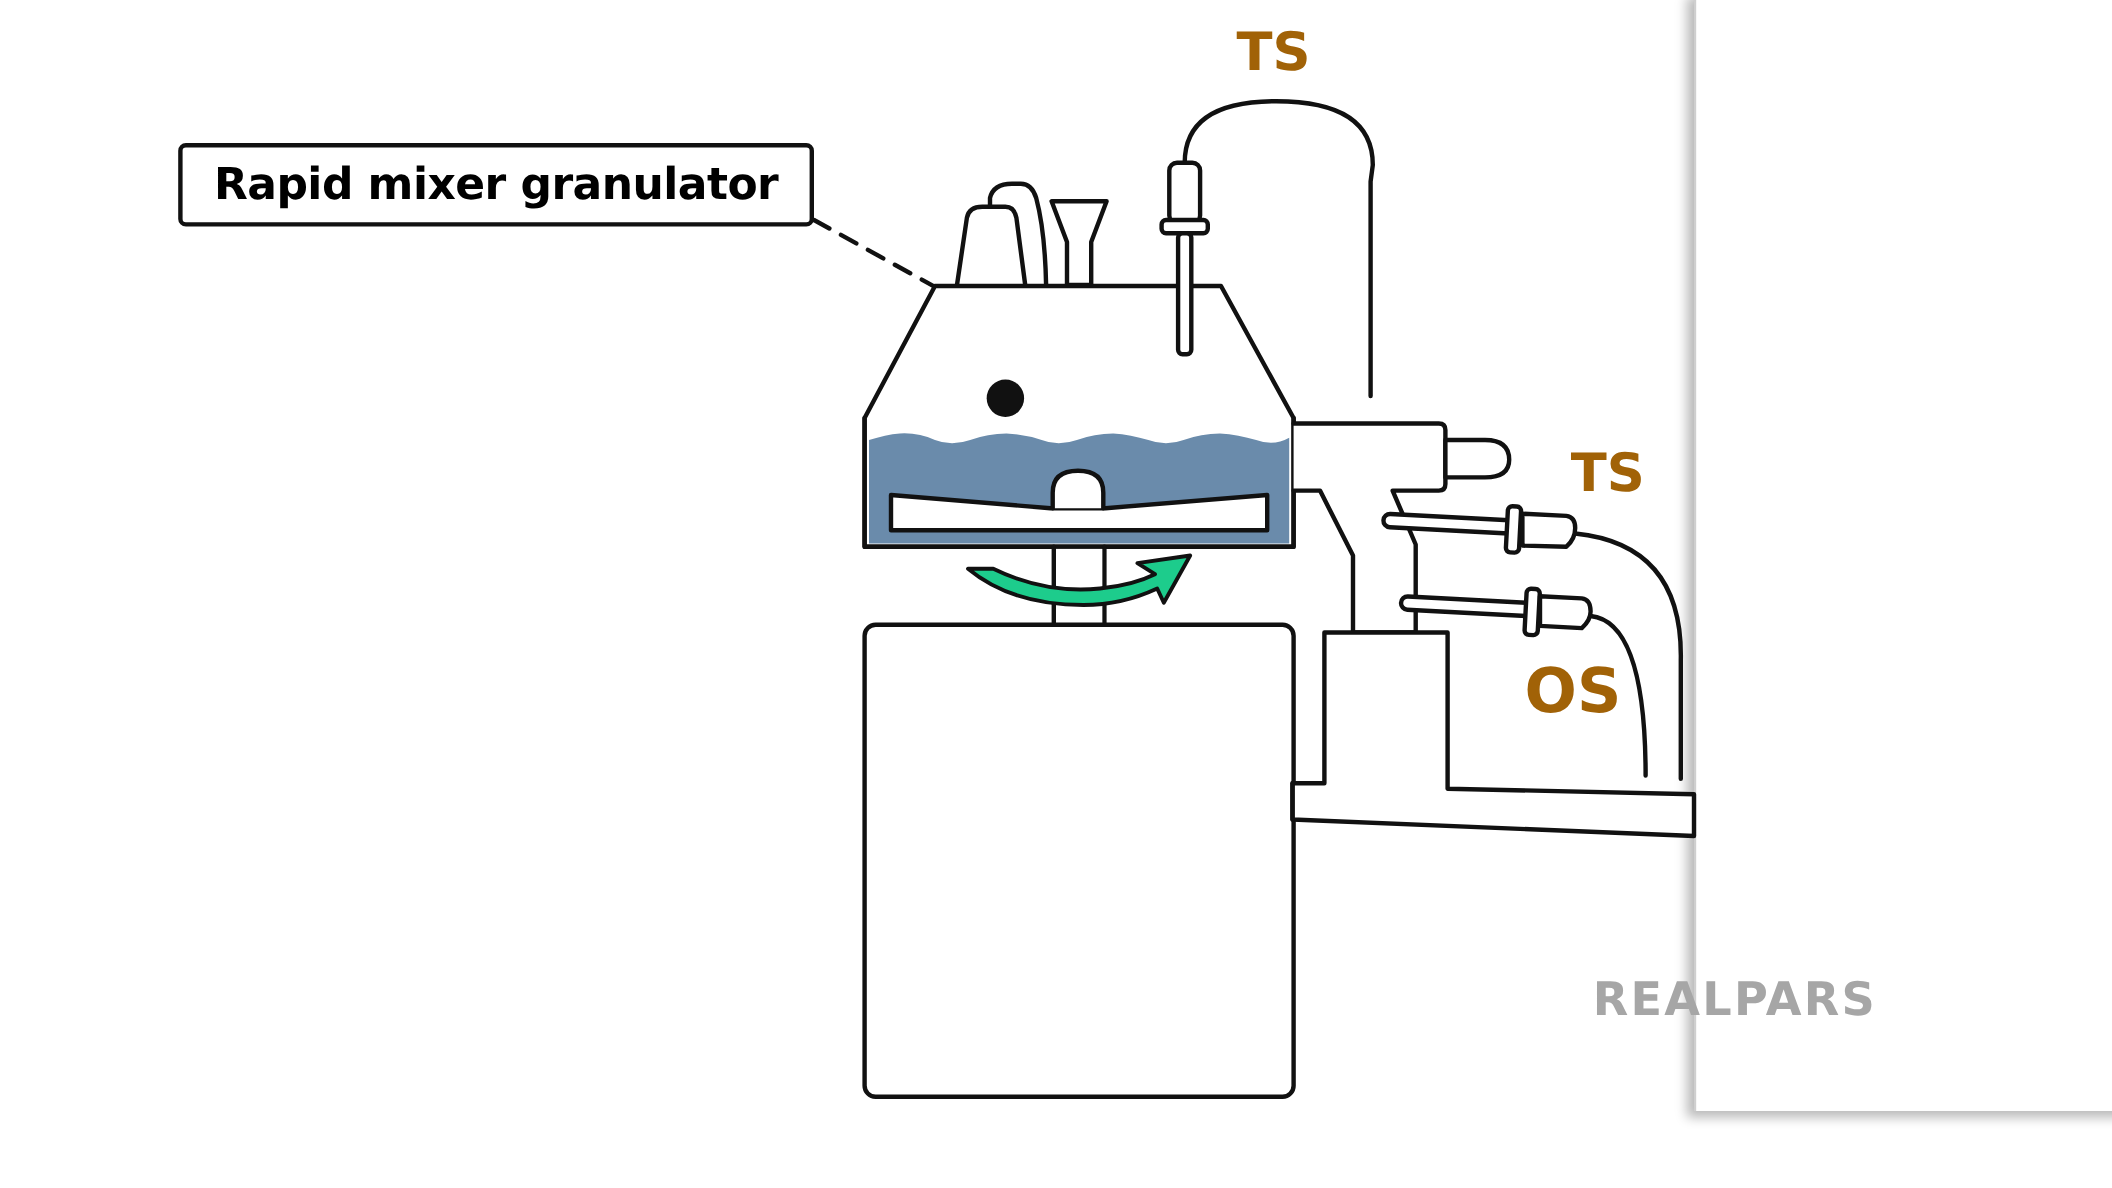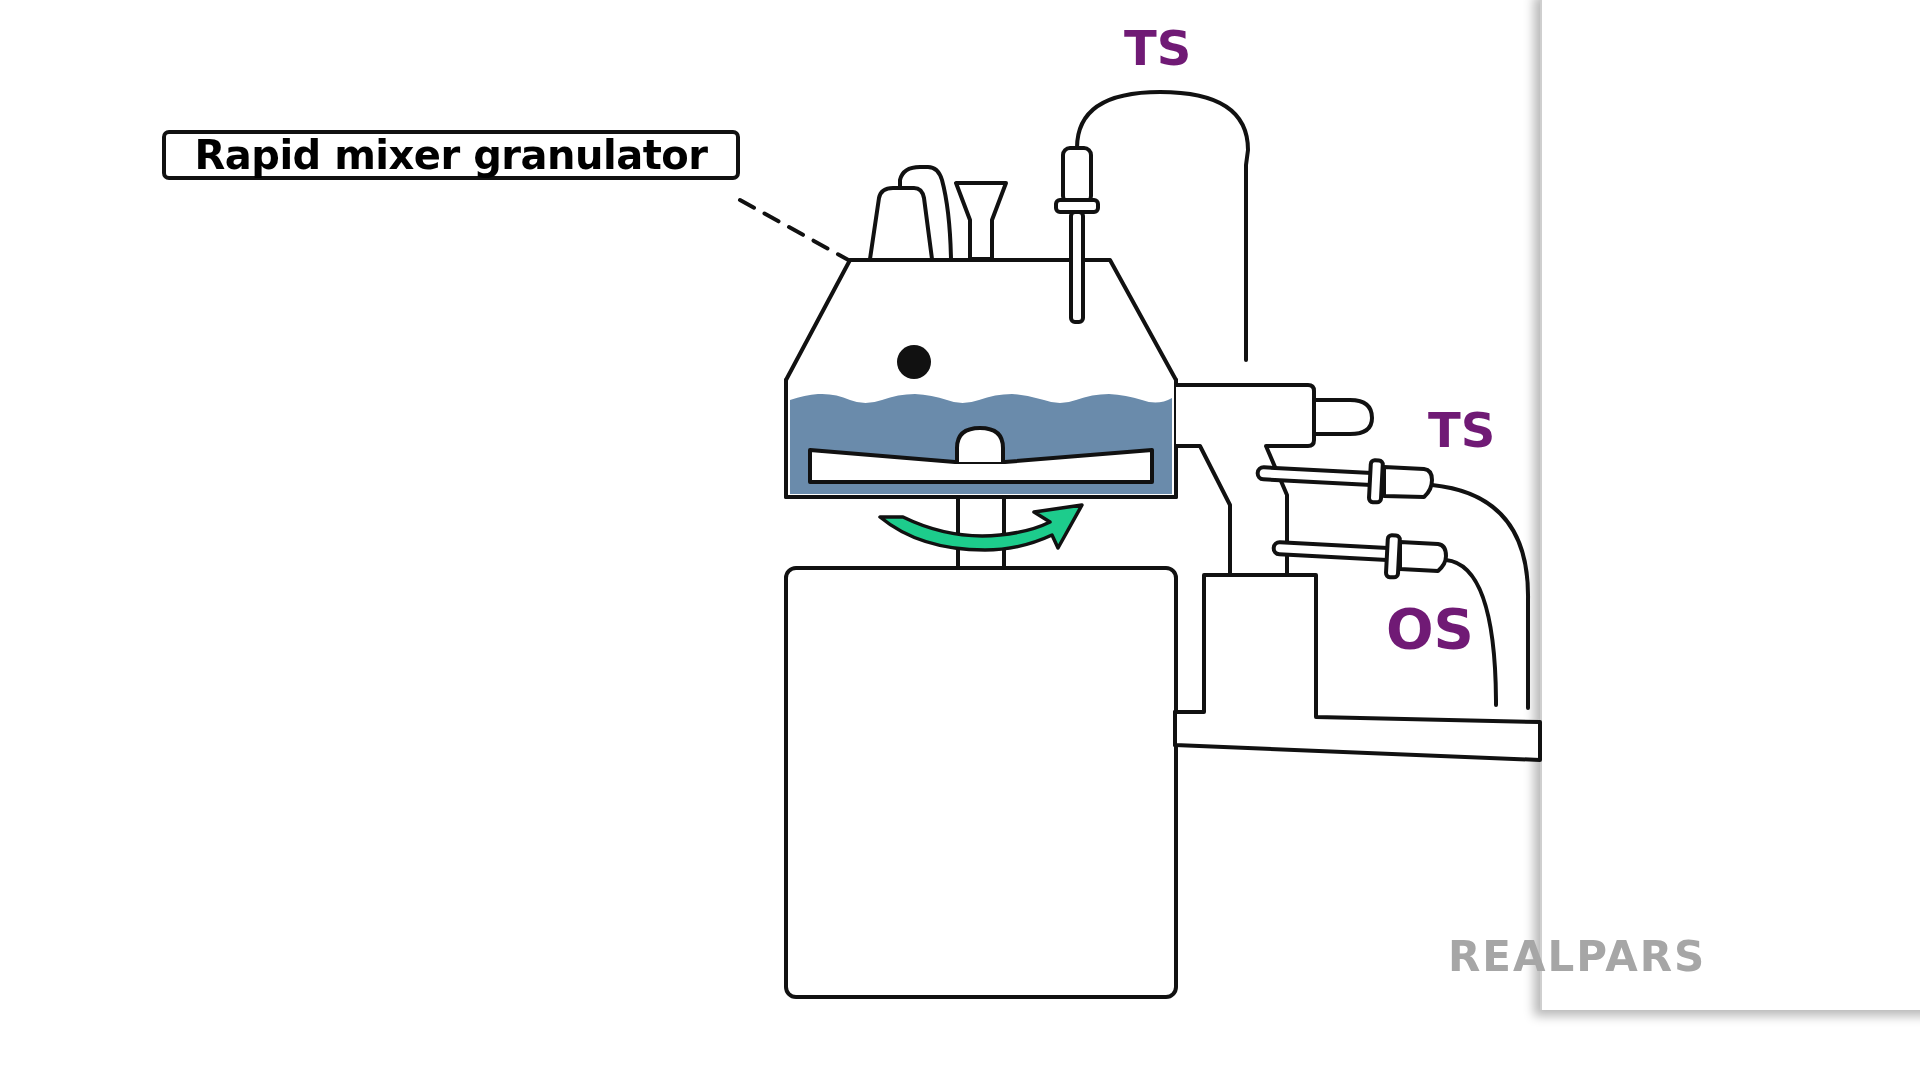--- a/index.html
+++ b/index.html
@@ -1,26 +1,26 @@
 <!DOCTYPE html>
 <html><head>
 <meta charset="utf-8">
 <style>
   html, body { margin:0; padding:0; background:#ffffff; }
   body { width:1920px; height:1080px; position:relative; overflow:hidden; font-family:"DejaVu Sans", sans-serif; }
   #stage { position:absolute; left:0; top:0; width:1920px; height:1080px; }
   .side-panel { position:absolute; left:1540px; top:-10px; width:400px; height:1020px; background:#fff;
     box-shadow: -6px 6px 10px rgba(0,0,0,0.28); border-left:2px solid #cfcfcf; }
-  .label { position:absolute; font-weight:bold; color:#701a75; font-family:"DejaVu Sans", sans-serif; }
-  .callout { position:absolute; left:162px; top:130px; width:578px; height:50px; border:4px solid #111; border-radius:7px;
+  .label { position:absolute; font-weight:bold; color:#a16207; font-family:"DejaVu Sans", sans-serif; }
+  .callout { position:absolute; left:162px; top:130px; width:578px; height:76px; border:4px solid #111; border-radius:7px;
     box-sizing:border-box; display:flex; align-items:center; justify-content:center; font-size:40px; font-weight:bold; background:#fff; letter-spacing:-0.5px; }
   .ts-top { left:1124px; top:20px; font-size:48px; }
   .ts-right { left:1428px; top:402px; font-size:48px; }
   .os { left:1386px; top:596px; font-size:56px; }
-  .logo { position:absolute; left:1448px; top:932px; font-size:42px; font-weight:bold; color:#a6a6a6; letter-spacing:2px; font-family:"DejaVu Sans", sans-serif; }
+  .logo { position:absolute; left:1448px; top:884px; font-size:42px; font-weight:bold; color:#a6a6a6; letter-spacing:2px; font-family:"DejaVu Sans", sans-serif; }
 </style>
 </head>
 <body>
 
 <div class="side-panel"></div>
 
 <svg id="stage" viewBox="0 0 1920 1080" xmlns="http://www.w3.org/2000/svg">
   <g fill="none" stroke="#111" stroke-width="4" stroke-linejoin="round" stroke-linecap="round">
 
     <path d="M740 200 L852 262 L912 297 L912 340" stroke-dasharray="16 12"></path>

